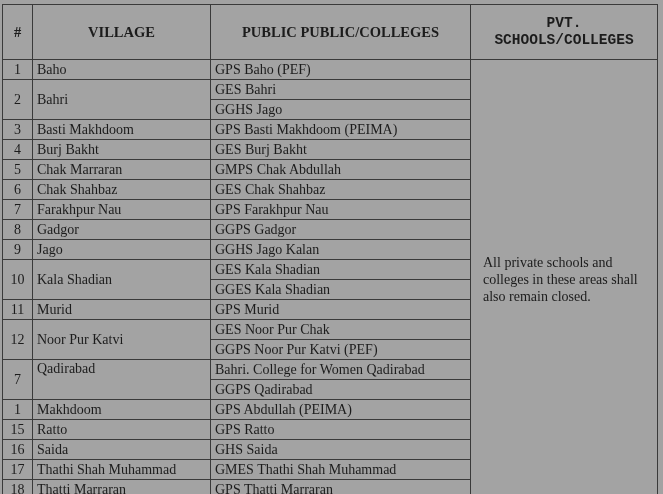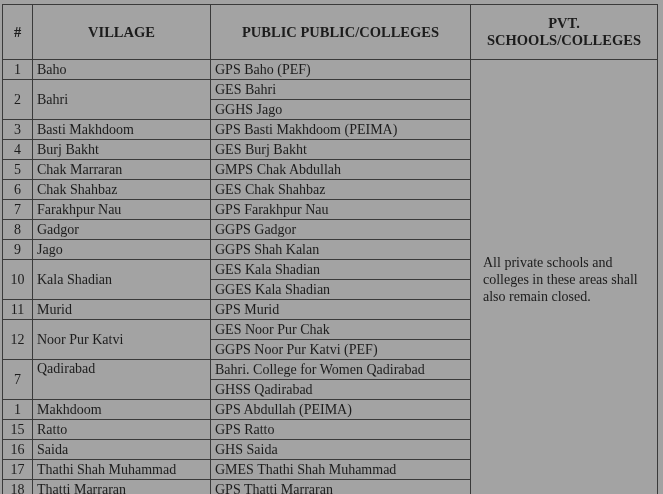--- a/index.html
+++ b/index.html
@@ -50,21 +50,21 @@
     <col style="width:30px">
     <col style="width:178px">
     <col style="width:260px">
     <col style="width:187px">
   </colgroup>
   <thead>
     <tr>
       <th>#</th>
       <th>VILLAGE</th>
       <th>PUBLIC PUBLIC/COLLEGES</th>
-      <th style="padding:0 2px;">PVT. SCHOOLS/COLLEGES</th>
+      <th style="padding:0 2px;font-family:Liberation Mono, monospace;">PVT. SCHOOLS/COLLEGES</th>
     </tr>
   </thead>
   <tbody>
     <tr>
       <td class="num">1</td>
       <td>Baho</td>
       <td>GPS Baho (PEF)</td>
       <td class="note" rowspan="23">All private schools and colleges in these areas shall also remain closed.</td>
     </tr>
     <tr>
@@ -101,21 +101,21 @@
       <td>GPS Farakhpur Nau</td>
     </tr>
     <tr>
       <td class="num">8</td>
       <td>Gadgor</td>
       <td>GGPS Gadgor</td>
     </tr>
     <tr>
       <td class="num">9</td>
       <td>Jago</td>
-      <td>GGPS Shah Kalan</td>
+      <td>GGHS Jago Kalan</td>
     </tr>
     <tr>
       <td class="num" rowspan="2">10</td>
       <td rowspan="2">Kala Shadian</td>
       <td>GES Kala Shadian</td>
     </tr>
     <tr>
       <td>GGES Kala Shadian</td>
     </tr>
     <tr>
@@ -130,21 +130,21 @@
     </tr>
     <tr>
       <td>GGPS Noor Pur Katvi (PEF)</td>
     </tr>
     <tr>
       <td class="num" rowspan="2">7</td>
       <td rowspan="2" style="vertical-align:top;">Qadirabad</td>
       <td>Bahri. College for Women Qadirabad</td>
     </tr>
     <tr>
-      <td>GHSS Qadirabad</td>
+      <td>GGPS Qadirabad</td>
     </tr>
     <tr>
       <td class="num">1</td>
       <td>Makhdoom</td>
       <td>GPS Abdullah (PEIMA)</td>
     </tr>
     <tr>
       <td class="num">15</td>
       <td>Ratto</td>
       <td>GPS Ratto</td>

